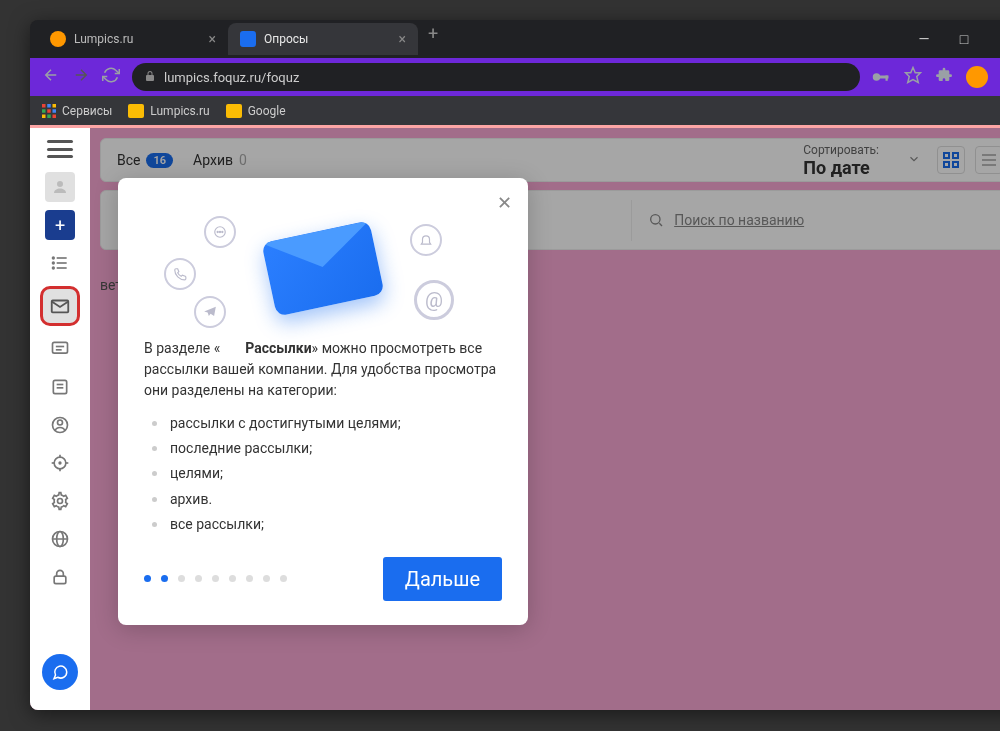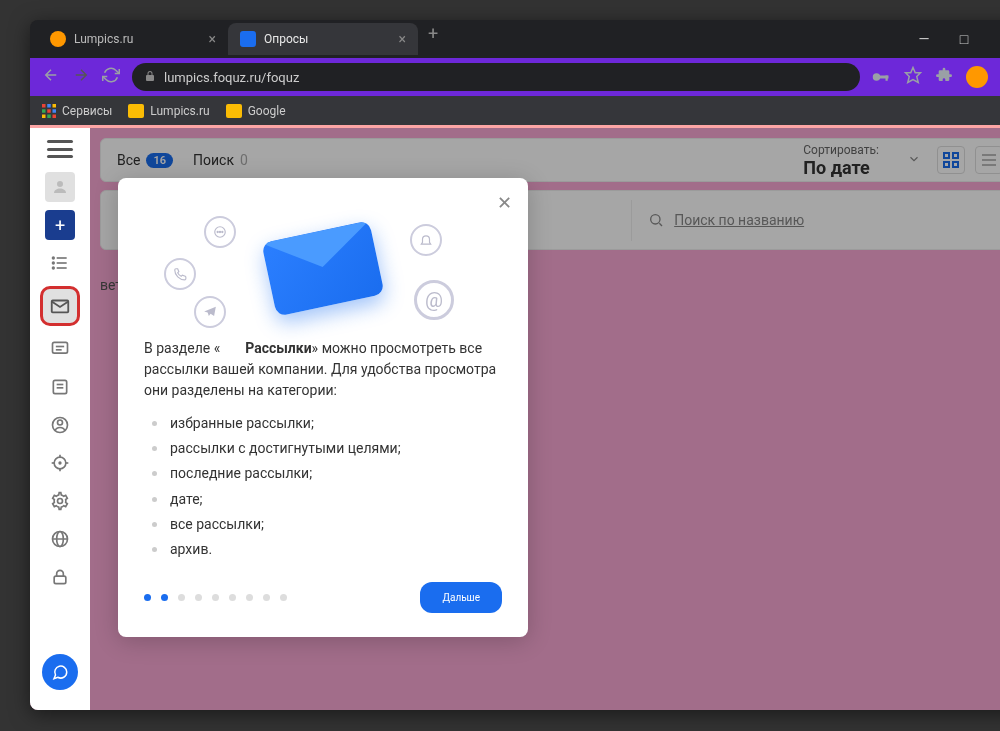--- a/index.html
+++ b/index.html
@@ -81,21 +81,21 @@
 .float-icon { position: absolute; width: 32px; height: 32px; border: 2px solid #ccd; border-radius: 50%; display:flex; align-items:center; justify-content:center; color:#bbc; }
 .modal-text { font-size: 14px; color: #333; line-height: 1.5; margin-bottom: 10px; }
 .modal-text b { font-weight: 700; margin-left: 25px; }
 .modal ul { list-style: none; padding-left: 8px; }
 .modal li { font-size: 14px; color: #333; line-height: 1.8; position: relative; padding-left: 18px; }
 .modal li::before { content: ''; position: absolute; left: 0; top: 10px; width: 5px; height: 5px; background: #ccc; border-radius: 50%; }
 .modal-footer { display: flex; align-items: center; gap: 8px; margin-top: 20px; }
 .dots { display: flex; gap: 10px; }
 .dot { width: 7px; height: 7px; background: #ddd; border-radius: 50%; }
 .dot.active { background: #1a6def; }
-.next-btn { margin-left: auto; background: #1a6def; color: #fff; border: none; padding: 10px 22px; border-radius: 12px; font-size: 10px; cursor: pointer; }
+.next-btn { margin-left: auto; background: #1a6def; color: #fff; border: none; padding: 10px 22px; border-radius: 3px; font-size: 20px; cursor: pointer; }
 </style>
 </head>
 <body>
 
 <div class="window">
   <div class="titlebar">
     <div class="tabs">
       <div class="tab">
         <div class="tab-favicon orange"></div>
         <span>Lumpics.ru</span>
@@ -196,21 +196,21 @@
 
   <div class="page">
     <div class="overlay"></div>
 
     <div class="page-top">
       <div class="filter-tab">
         <span>Все</span>
         <span class="badge">16</span>
       </div>
       <div class="filter-tab">
-        <span>Поиск</span>
+        <span>Архив</span>
         <span style="color:#aaa">0</span>
       </div>
       <div class="sort-wrap" style="margin-left:auto">
         <div class="sort">
           <span>Сортировать:</span>
           <span class="sort-val">По дате</span>
         </div>
         <span style="color:#888">
           <svg width="14" height="14" viewBox="0 0 24 24" fill="none" stroke="currentColor" stroke-width="2">
               <polyline points="6 9 12 15 18 9"></polyline>
@@ -371,26 +371,25 @@
         </div>
         <div class="float-icon" style="bottom:18px;right:48px;width:40px;height:40px;border:3px solid #ccd">
           <span style="font-size:20px">@</span>
         </div>
         <div class="envelope"></div>
       </div>
       <p class="modal-text">
         <span>В разделе «</span><b>Рассылки</b><span>» можно просмотреть все рассылки вашей компании. Для удобства просмотра они разделены на категории:</span>
       </p>
       <ul>
-        <li>избранные рассылки;</li>
         <li>рассылки с достигнутыми целями;</li>
         <li>последние рассылки;</li>
-        <li>дате;</li>
+        <li>целями;</li>
+        <li>архив.</li>
         <li>все рассылки;</li>
-        <li>архив.</li>
       </ul>
       <div class="modal-footer">
         <div class="dots">
           <div class="dot active"></div>
           <div class="dot active"></div>
           <div class="dot"></div>
           <div class="dot"></div>
           <div class="dot"></div>
           <div class="dot"></div>
           <div class="dot"></div>

